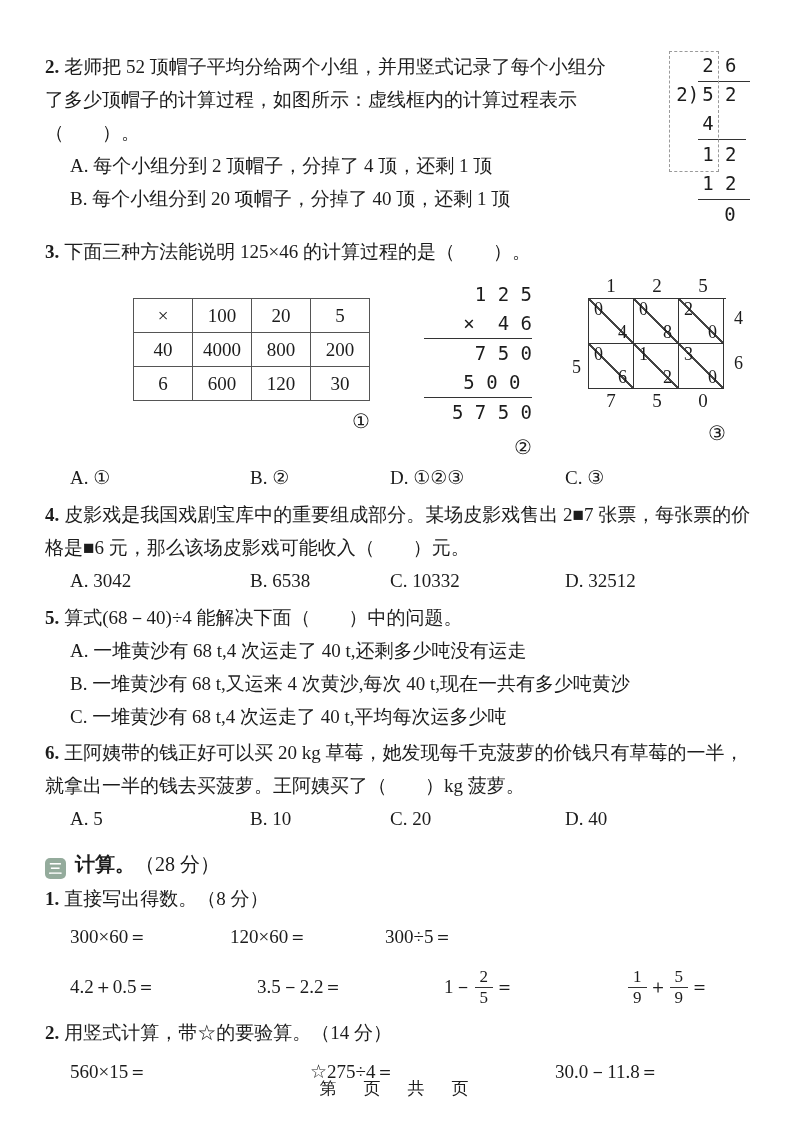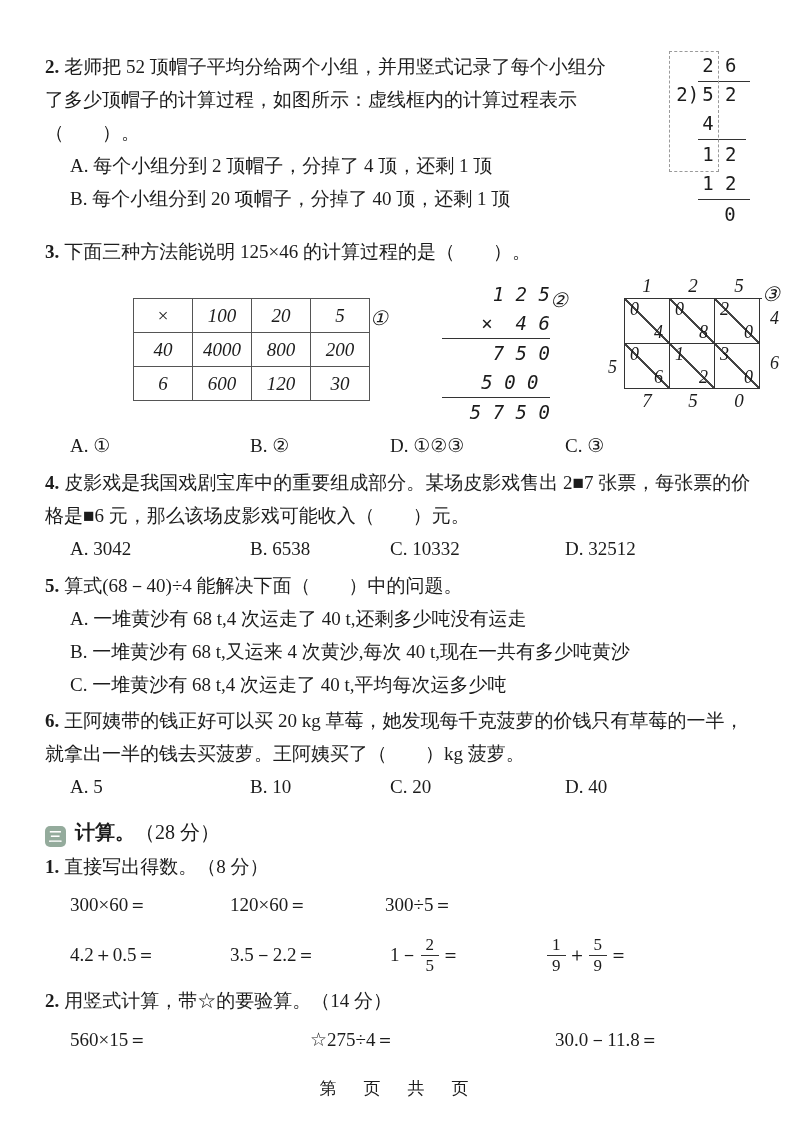--- a/index.html
+++ b/index.html
@@ -26,21 +26,21 @@
   .ld-dd{left:30px;top:29px;}
   .ld-s1{left:30px;top:58px;}
   .ld-l1{left:26px;top:85px;width:48px;border-top:1.5px solid #333;}
   .ld-d1{left:30px;top:89px;}
   .ld-s2{left:30px;top:118px;}
   .ld-l2{left:26px;top:145px;width:52px;border-top:1.5px solid #333;}
   .ld-rem{left:52px;top:149px;}
   .ld-dash{left:-3px;top:-3px;width:48px;height:119px;border:1.5px dashed #9a9a9a;}
   
   .diagrams{display:flex;align-items:flex-start;margin:6px 0 2px 0;}
-  .diag{display:flex;flex-direction:row;align-items:flex-start;font-style:italic;}
+  .diag{display:flex;flex-direction:column;align-items:flex-end;}
   .diag-label{margin-top:8px;font-size:20px;}
   .diag-table{margin-left:88px;padding-top:24px;}
   .g-table{border-collapse:collapse;}
   .g-table td{border:1.2px solid #555;text-align:center;padding:2px 8px;
               min-width:42px;height:29px;font-size:19px;}
   .diag-vert{margin-left:54px;padding-top:6px;}
   .vm{font-family:"DejaVu Sans Mono",monospace;font-size:19px;width:108px;}
   .vm-row{text-align:right;white-space:pre;line-height:29px;}
   .vm-row.uline{border-bottom:1.6px solid #333;}
   .diag-lat{margin-left:56px;}
@@ -59,21 +59,21 @@
   
   .sec-head{margin-top:10px;line-height:36px;font-size:20px;}
   .sec-icon{display:inline-block;width:21px;height:21px;border-radius:5px;
             background:var(--section_icon_bg,#94ab9c);color:#fff;text-align:center;
             line-height:21px;font-size:13px;font-weight:bold;vertical-align:-2px;margin-right:9px;}
   .sec-title{font-weight:bold;}
   .sub-head{line-height:34px;}
   .sub-title{font-weight:normal;}
   .calc-row1{display:grid;grid-template-columns:160px 155px 175px auto;margin-left:25px;line-height:42px;}
   .calc-row2{display:grid;grid-template-columns:160px 160px 155px auto;margin-left:25px;
-             align-items:center;height:58px;}
+             align-items:center;height:58px;gap:27px;}
   .calc-row3{display:grid;grid-template-columns:240px 245px auto;margin-left:25px;line-height:44px;}
   .fracline{display:inline-flex;align-items:center;}
   .frac{display:inline-block;text-align:center;vertical-align:middle;font-size:17px;margin:0 2px;}
   .frac .fn{display:block;border-bottom:1.5px solid #333;padding:0 5px;line-height:1.15;}
   .frac .fd{display:block;line-height:1.15;padding:0 5px;}
   
   .footer{position:absolute;bottom:22px;left:0;width:100%;text-align:center;
           font-size:17px;letter-spacing:5px;}
 </style>
 </head>

